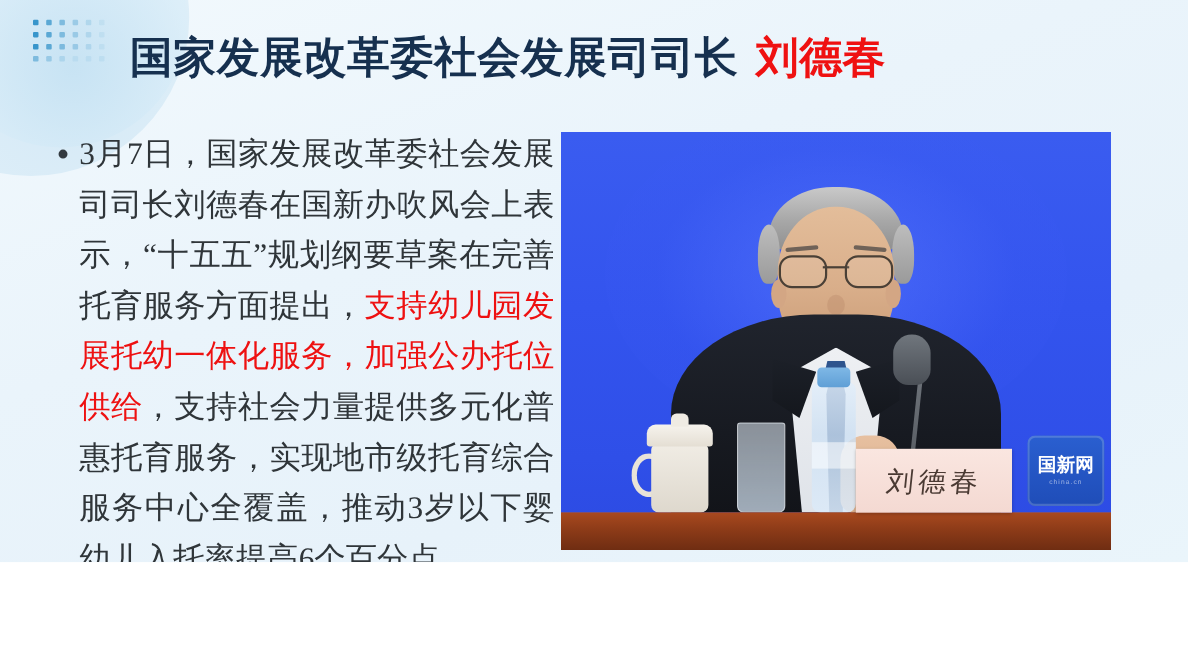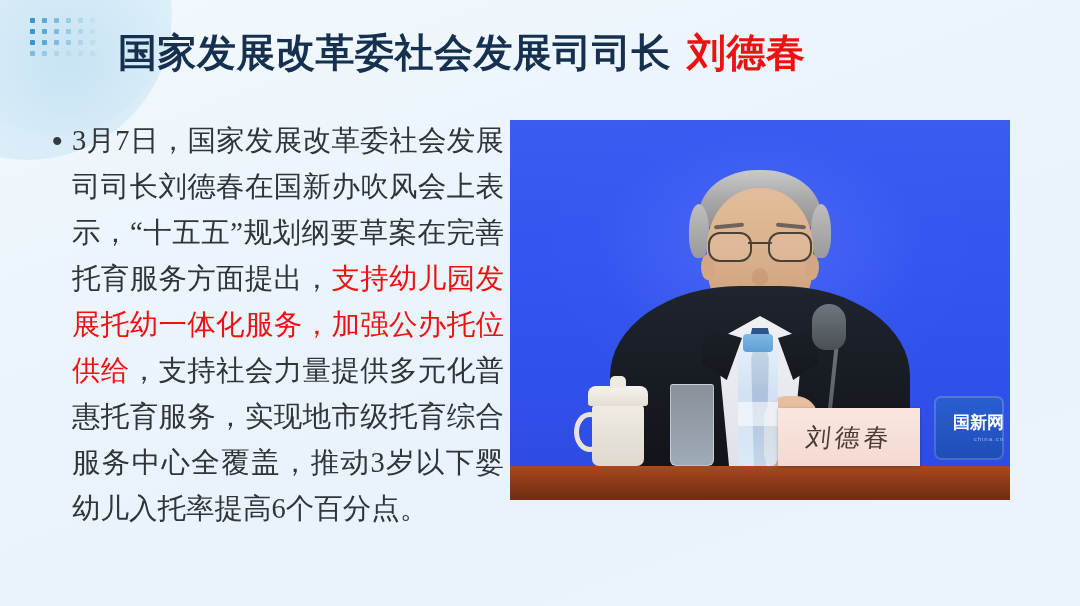--- a/index.html
+++ b/index.html
@@ -9,21 +9,21 @@
   body {
     width: 1080px;
     height: 606px;
     overflow: hidden;
     font-family: "Liberation Sans", "DejaVu Sans", sans-serif;
   }
 
   #slide {
     position: relative;
     width: 1080px;
-    height: 606px;
+    height: 511px;
     background: linear-gradient(160deg, #f2f9fd 0%, #eaf4fb 40%, #e7f2fa 70%, #eaf5fb 100%);
     overflow: hidden;
   }
 
   
   .swoosh {
     position: absolute;
     left: -116px;
     top: -128px;
     width: 288px;
@@ -470,21 +470,21 @@
     position: absolute;
     right: 6px;
     bottom: 40px;
     width: 70px;
     height: 64px;
     background: linear-gradient(180deg, #2a5fd0 0%, #1f4db8 100%);
     border-radius: 7px;
     box-shadow: 0 0 0 2px rgba(255,255,255,0.18) inset;
     display: flex;
     flex-direction: column;
-    align-items: flex-end;
+    align-items: center;
     justify-content: center;
   }
   .badge-text {
     color: #ffffff;
     font-size: 17px;
     font-weight: bold;
     letter-spacing: 0px;
     line-height: 1;
   }
   .badge-sub {

